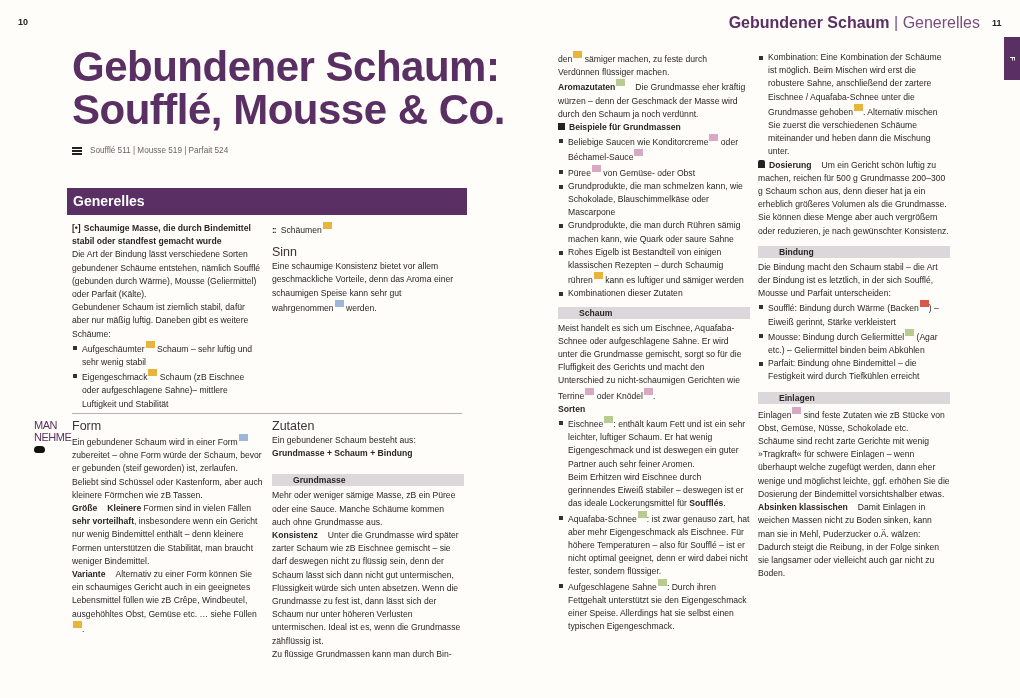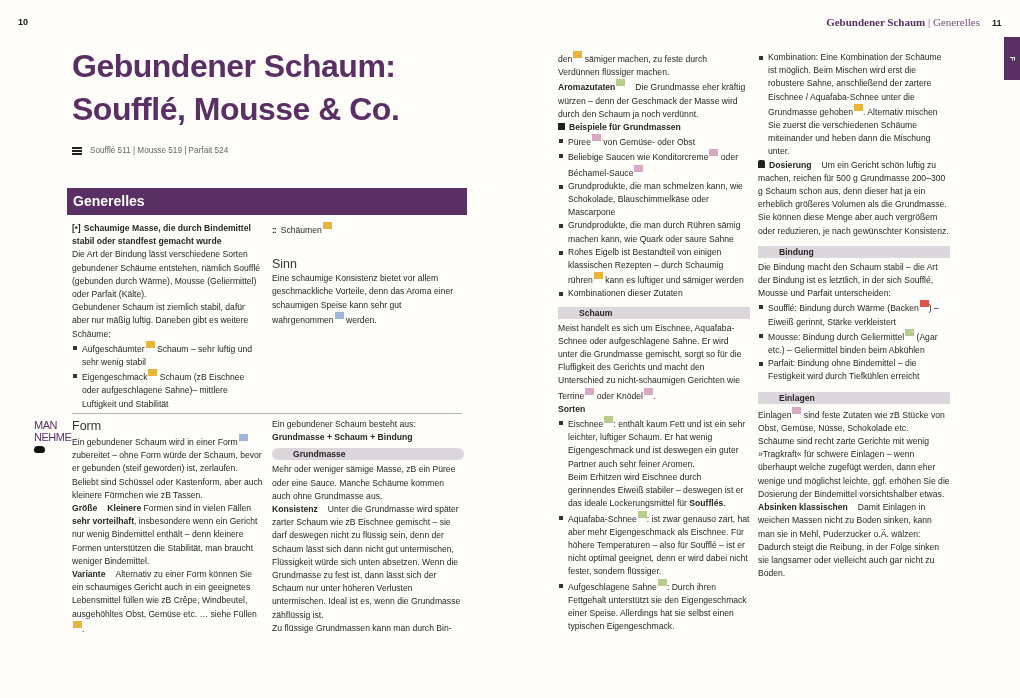--- a/index.html
+++ b/index.html
@@ -9,21 +9,21 @@
       font-family: "Liberation Sans", "DejaVu Sans", sans-serif;
       color: #2a2626;
       font-size: 8.6px;
       line-height: 13.2px;
       position: relative;
     }
     .abs { position: absolute; }
     .page-num { font-size: 9px; font-weight: bold; color: #222; }
     .title {
       left: 72px; top: 45px; width: 440px;
-      font-size: 32px; line-height: 43px; font-weight: bold;
+      font-size: 42px; line-height: 43px; font-weight: bold;
       color: #5a2f63; letter-spacing: -0.5px;
     }
     .crossref { left: 72px; top: 144px; font-size: 8.2px; color: #6a6366; display:flex; align-items:center; gap:8px;}
     .crossref .ic { display:inline-block; width:10px; height:8px; border-top:2px solid #222; border-bottom:2px solid #222; position:relative;}
     .crossref .ic:after{content:""; position:absolute; left:0; right:0; top:1px; height:2px; background:#222;}
     .sec-bar {
       left: 67px; top: 188px; width: 400px; height: 27px;
       background: #5a2f63; color: #fff; font-weight: bold;
       font-size: 14px; line-height: 27px; padding-left: 6px;
     }
@@ -40,21 +40,21 @@
     ul.sq li:before { content: ""; position: absolute; left: 1px; top: 5px; width: 4px; height: 4px; background: #333; }
     .ref { display: inline-block; width: 9px; height: 7px; vertical-align: 4px; margin-left: 1px; }
     .ref.y { background: #e7b43c; }
     .ref.g { background: #b9cc8f; }
     .ref.p { background: #d9a9c4; }
     .ref.r { background: #d6584e; }
     .ref.b { background: #9fb6d9; }
     .divider { background: #b6b1b4; height: 1px; }
     .side-label { color: #5a2f63; font-weight: normal; font-size: 11px; line-height: 12px; letter-spacing: -0.5px; }
     .hand-icon { width: 11px; height: 7px; background: #111; border-radius: 4px 4px 3px 3px; margin-top: 3px; }
-    .header-r { right: 40px; top: 16px; font-size: 11px; font-weight: bold; color: #5a2f63; font-family: Liberation Serif, serif; }
+    .header-r { right: 40px; top: 16px; font-size: 16px; font-weight: bold; color: #5a2f63; }
     .header-r .lt { font-weight: normal; color: #7a4d82; }
     .tab-f {
       left: 1004px; top: 37px; width: 16px; height: 43px;
       background: #5a2f63; color: #fff; font-size: 7px;
       display:flex; align-items:center; justify-content:center;
     }
     .tab-f span { transform: rotate(90deg); display:inline-block; font-weight:bold; }
     .bullet-box { display:inline-block; width:7px; height:7px; background:#222; margin-right:4px; vertical-align:0px; }
     .bracket-ic { font-weight:bold; margin-right:3px; }
     .dots-ic { font-weight:bold; margin-right:5px; letter-spacing:-1px; }
@@ -83,63 +83,64 @@
   <p>Die Art der Bindung lässt verschiedene Sorten gebundener Schäume entstehen, nämlich Soufflé (gebunden durch Wärme), Mousse (Geliermittel) oder Parfait (Kälte).</p>
   <p>Gebundener Schaum ist ziemlich stabil, dafür aber nur mäßig luftig. Daneben gibt es weitere Schäume:</p>
   <ul class="sq">
     <li><span>Aufgeschäumter</span><span class="ref y"></span><span> Schaum – sehr luftig und sehr wenig stabil</span></li>
     <li><span>Eigengeschmack</span><span class="ref y"></span><span> Schaum (zB Eischnee oder aufgeschlagene Sahne)– mittlere Luftigkeit und Stabilität</span></li>
   </ul>
 </div>
 
 <div class="col" style="left:272px; top:222px; width:192px;">
   <p><span class="dots-ic">::</span><span>Schäumen</span><span class="ref y"></span></p>
-  <div class="h2" style="margin-top:19px;">Sinn</div>
+  <div class="h2" style="margin-top:7px;">Sinn</div>
   <p><span>Eine schaumige Konsistenz bietet vor allem geschmackliche Vorteile, denn das Aroma einer schaumigen Speise kann sehr gut wahrgenommen</span><span class="ref b"></span><span> werden.</span></p>
 </div>
 
 <div class="abs divider" style="left:72px; top:413px; width:390px;"></div>
 
 <div class="abs" style="left:34px; top:419px;">
   <div class="side-label">MAN</div>
   <div class="side-label">NEHME</div>
   <div class="hand-icon"></div>
 </div>
 
 <div class="col" style="left:72px; top:418px; width:192px;">
   <div class="h2" style="margin-top:0;">Form</div>
   <p><span>Ein gebundener Schaum wird in einer Form</span><span class="ref b"></span><span> zubereitet – ohne Form würde der Schaum, bevor er gebunden (steif geworden) ist, zerlaufen. Beliebt sind Schüssel oder Kastenform, aber auch kleinere Förmchen wie zB Tassen.</span></p>
   <p><span class="b">Größe</span><span class="gap"></span><span class="b">Kleinere</span><span> Formen sind in vielen Fällen </span><span class="b">sehr vorteilhaft</span><span>, insbesondere wenn ein Gericht nur wenig Bindemittel enthält – denn kleinere Formen unterstützen die Stabilität, man braucht weniger Bindemittel.</span></p>
   <p><span class="b">Variante</span><span class="gap"></span><span>Alternativ zu einer Form können Sie ein schaumiges Gericht auch in ein geeignetes Lebensmittel füllen wie zB Crêpe, Windbeutel, ausgehöhltes Obst, Gemüse etc. … siehe Füllen</span><span class="ref y"></span><span>.</span></p>
 </div>
 
 <div class="col" style="left:272px; top:418px; width:192px;">
+  <div class="h2" style="margin-top:0;">Zutaten</div>
   <p>Ein gebundener Schaum besteht aus:</p>
   <p class="b">Grundmasse + Schaum + Bindung</p>
-  <div class="subbar" style="margin-top:4px;border-radius:6px;">Grundmasse</div>
+  <div class="subbar" style="margin-top:14px;">Grundmasse</div>
   <p>Mehr oder weniger sämige Masse, zB ein Püree oder eine Sauce. Manche Schäume kommen auch ohne Grundmasse aus.</p>
   <p><span class="b">Konsistenz</span><span class="gap"></span><span>Unter die Grundmasse wird später zarter Schaum wie zB Eischnee gemischt – sie darf deswegen nicht zu flüssig sein, denn der Schaum lässt sich dann nicht gut untermischen, Flüssigkeit würde sich unten absetzen. Wenn die Grundmasse zu fest ist, dann lässt sich der Schaum nur unter höheren Verlusten untermischen. Ideal ist es, wenn die Grundmasse zähflüssig ist.</span></p>
   <p>Zu flüssige Grundmassen kann man durch Bin-</p>
 </div>
 
 <div class="abs header-r">
   <span>Gebundener Schaum</span><span class="lt"> | </span><span class="lt">Generelles</span>
 </div>
 <div class="abs page-num" style="left:992px; top:17px;">11</div>
 <div class="abs tab-f">
     <span>F</span>
   </div>
 
 <div class="col" style="left:558px; top:51px; width:192px;">
   <p><span>den</span><span class="ref y"></span><span> sämiger machen, zu feste durch Verdünnen flüssiger machen.</span></p>
   <p><span class="b">Aromazutaten</span><span class="ref g"></span><span class="gap"></span><span>Die Grundmasse eher kräftig würzen – denn der Geschmack der Masse wird durch den Schaum ja noch verdünnt.</span></p>
   <p class="b"><span class="bullet-box"></span><span>Beispiele für Grundmassen</span></p>
   <ul class="sq">
+    <li><span>Beliebige Saucen wie Konditorcreme</span><span class="ref p"></span><span> oder Béchamel-Sauce</span><span class="ref p"></span></li>
     <li><span>Püree</span><span class="ref p"></span><span> von Gemüse- oder Obst</span></li>
-    <li><span>Beliebige Saucen wie Konditorcreme</span><span class="ref p"></span><span> oder Béchamel-Sauce</span><span class="ref p"></span></li>
     <li>Grundprodukte, die man schmelzen kann, wie Schokolade, Blauschimmelkäse oder Mascarpone</li>
     <li>Grundprodukte, die man durch Rühren sämig machen kann, wie Quark oder saure Sahne</li>
     <li><span>Rohes Eigelb ist Bestandteil von einigen klassischen Rezepten – durch Schaumig rühren</span><span class="ref y"></span><span> kann es luftiger und sämiger werden</span></li>
     <li>Kombinationen dieser Zutaten</li>
   </ul>
   <div class="subbar" style="margin-top:6px;">Schaum</div>
   <p><span>Meist handelt es sich um Eischnee, Aquafaba-Schnee oder aufgeschlagene Sahne. Er wird unter die Grundmasse gemischt, sorgt so für die Fluffigkeit des Gerichts und macht den Unterschied zu nicht-schaumigen Gerichten wie Terrine</span><span class="ref p"></span><span> oder Knödel</span><span class="ref p"></span><span>.</span></p>
   <p class="b">Sorten</p>
   <ul class="sq">
     <li><span>Eischnee</span><span class="ref g"></span><span>: enthält kaum Fett und ist ein sehr leichter, luftiger Schaum. Er hat wenig Eigengeschmack und ist deswegen ein guter Partner auch sehr feiner Aromen.</span><br><span>Beim Erhitzen wird Eischnee durch gerinnendes Eiweiß stabiler – deswegen ist er das ideale Lockerungsmittel für </span><span class="b">Soufflés</span><span>.</span></li>

